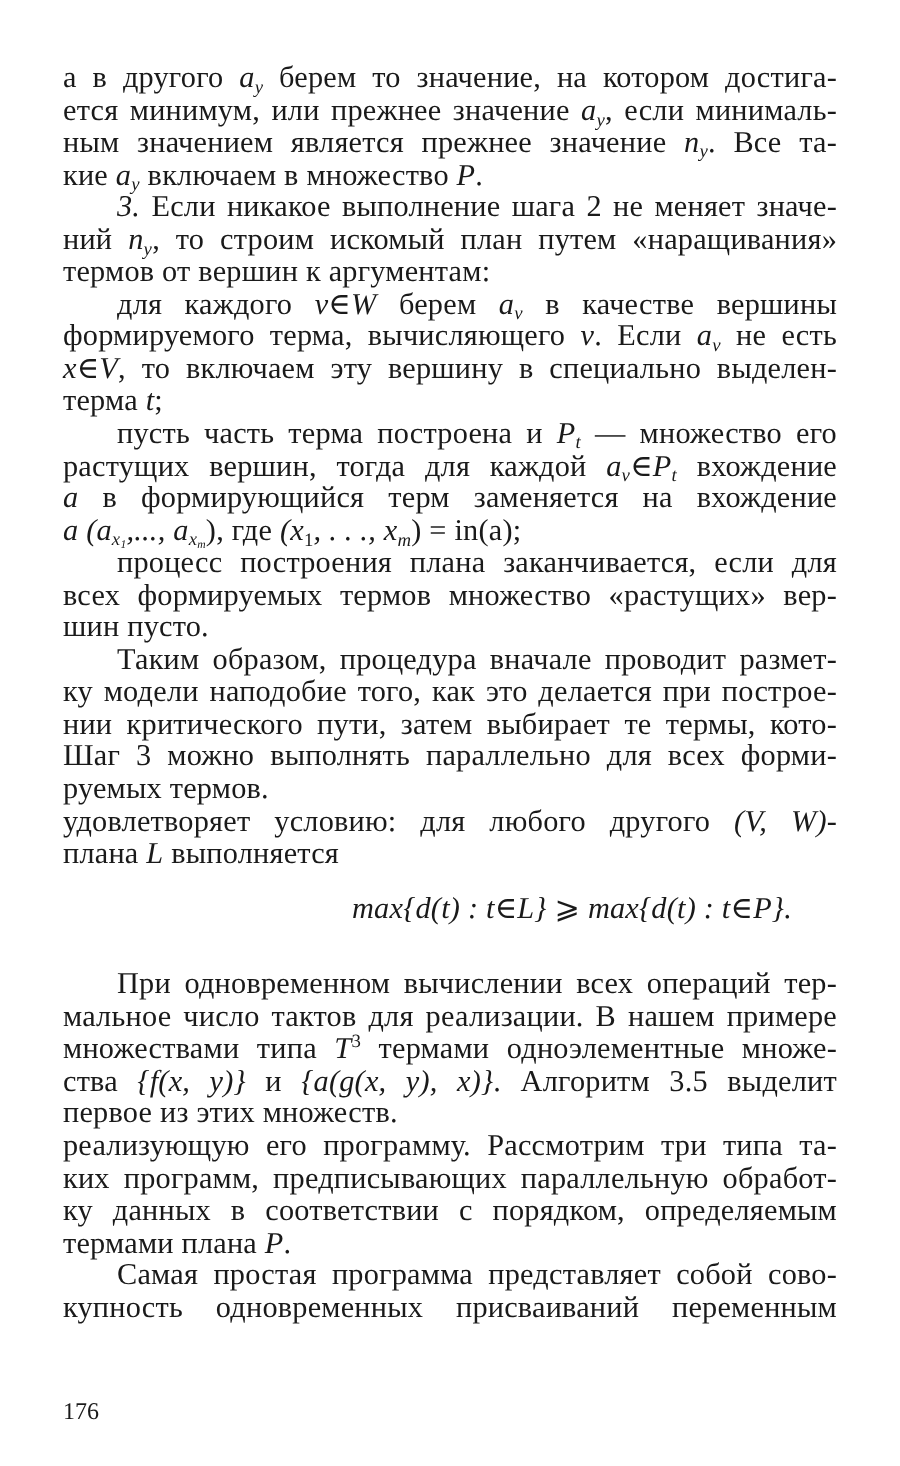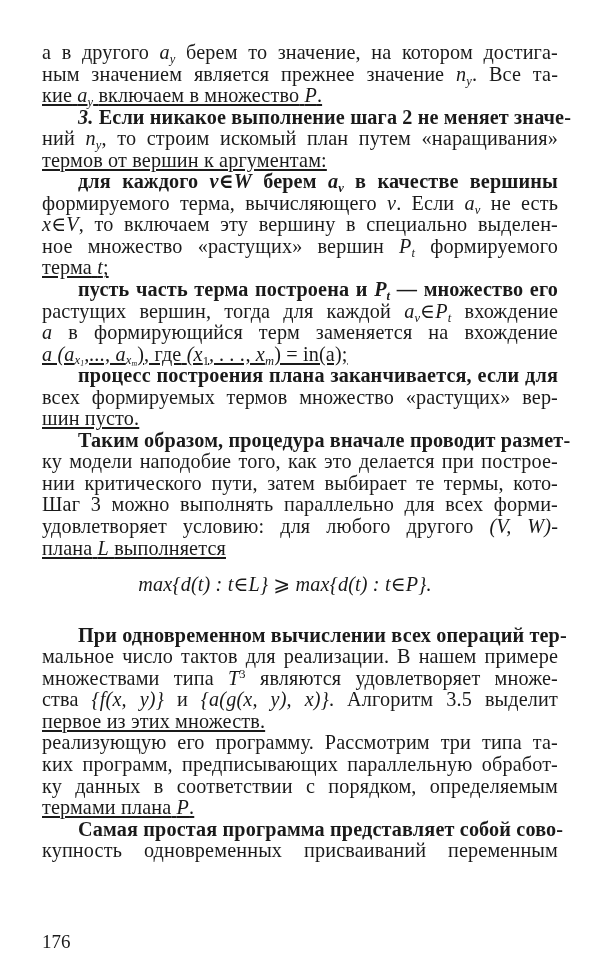--- a/index.html
+++ b/index.html
@@ -11,75 +11,76 @@
   .page {
     position: absolute; left: 42px; top: 42px; width: 516px;
     font-size: 20.2px; line-height: 21.55px;
     letter-spacing: 0.15px;
   }
   .line {
     display: block; white-space: nowrap;
     text-align: justify; text-align-last: justify;
     height: 21.55px;
   }
-  .line.last { text-align-last: left; text-decoration: underline; }
-  .indent { padding-left: 36px; font-weight: bold; }
+  .line.last { text-align-last: left; }
+  .indent { padding-left: 36px; }
   i, .m { font-style: italic; }
   sub { font-size: 0.62em; vertical-align: -0.3em; line-height: 0; }
   sup { font-size: 0.62em; vertical-align: 0.55em; line-height: 0; }
   .formula {
-    display: block; text-align: center; height: 21.55px;
+    display: block; text-align: right; height: 21.55px;
     margin: 15px 0 29px 0; padding-right: 30px;
   }
   .pagenum {
     position: absolute; left: 42px; top: 932px;
-    font-size: 19px; line-height: 20px;
+    font-size: 16px; line-height: 20px;
   }
 </style>
 </head>
 <body>
 
 <div class="page">
 
   <span class="line"><span>а в другого</span> <i>a</i><sub class="m">y</sub> <span>берем то значение, на котором достига-</span></span>
+  <span class="line"><span>ется минимум, или прежнее значение</span> <i>a</i><sub class="m">y</sub><span>, если минималь-</span></span>
   <span class="line"><span>ным значением является прежнее значение</span> <i>n</i><sub class="m">y</sub><span>. Все та-</span></span>
   <span class="line last"><span>кие</span> <i>a</i><sub class="m">y</sub> <span>включаем в множество</span> <i>P</i>.</span>
 
   <span class="line indent"><i>3.</i> <span>Если никакое выполнение шага 2 не меняет значе-</span></span>
   <span class="line"><span>ний</span> <i>n</i><sub class="m">y</sub><span>, то строим искомый план путем «наращивания»</span></span>
   <span class="line last"><span>термов от вершин к аргументам:</span></span>
 
   <span class="line indent"><span>для каждого</span> <i>v</i><span>∈</span><i>W</i> <span>берем</span> <i>a</i><sub class="m">v</sub> <span>в качестве вершины</span></span>
   <span class="line"><span>формируемого терма, вычисляющего</span> <i>v</i><span>. Если</span> <i>a</i><sub class="m">v</sub> <span>не есть</span></span>
   <span class="line"><i>x</i><span>∈</span><i>V</i><span>, то включаем эту вершину в специально выделен-</span></span>
-  <span class="line"><span>ное множество «растущих» вершин</span> <i>P</i><sub class="m">t</sub> <span>формируемого</span></span>
   <span class="line last"><span>терма</span> <i>t</i><span>;</span></span>
 
   <span class="line indent"><span>пусть часть терма построена и</span> <i>P</i><sub class="m">t</sub> <span>— множество его</span></span>
   <span class="line"><span>растущих вершин, тогда для каждой</span> <i>a</i><sub class="m">v</sub><span>∈</span><i>P</i><sub class="m">t</sub> <span>вхождение</span></span>
   <span class="line"><i>a</i> <span>в формирующийся терм заменяется на вхождение</span></span>
   <span class="line last"><i>a (a</i><sub class="m"><span>x</span><sub>1</sub></sub><i>,..., a</i><sub class="m"><span>x</span><sub>m</sub></sub><span>)</span><span>, где</span>&nbsp;<i>(x</i><sub>1</sub><i>, . . ., x</i><sub class="m">m</sub><span>) = in(a);</span></span>
 
   <span class="line indent"><span>процесс построения плана заканчивается, если для</span></span>
   <span class="line"><span>всех формируемых термов множество «растущих» вер-</span></span>
   <span class="line last"><span>шин пусто.</span></span>
 
   <span class="line indent"><span>Таким образом, процедура вначале проводит размет-</span></span>
   <span class="line"><span>ку модели наподобие того, как это делается при построе-</span></span>
   <span class="line"><span>нии критического пути, затем выбирает те термы, кото-</span></span>
   <span class="line"><span>Шаг 3 можно выполнять параллельно для всех форми-</span></span>
+  <span class="line last"><span>руемых термов.</span></span>
 
   <span class="line"><span>удовлетворяет условию: для любого другого</span> <i>(V, W)</i><span>-</span></span>
   <span class="line last"><span>плана</span> <i>L</i> <span>выполняется</span></span>
 
   <span class="formula"><span class="m">max{d(t) : t∈L}</span><span> ⩾ </span><span class="m">max{d(t) : t∈P}.</span></span>
 
   <span class="line indent"><span>При одновременном вычислении всех операций тер-</span></span>
   <span class="line"><span>мальное число тактов для реализации. В нашем примере</span></span>
-  <span class="line"><span>множествами типа</span> <i>T</i><sup>3</sup> <span>являются удовлетворяет множе-</span></span>
+  <span class="line"><span>множествами типа</span> <i>T</i><sup>3</sup> <span>термами одноэлементные множе-</span></span>
   <span class="line"><span>ства</span> <i>{f(x, y)}</i> <span>и</span> <i>{a(g(x, y), x)}</i><span>. Алгоритм 3.5 выделит</span></span>
   <span class="line last"><span>первое из этих множеств.</span></span>
 
   <span class="line"><span>реализующую его программу. Рассмотрим три типа та-</span></span>
   <span class="line"><span>ких программ, предписывающих параллельную обработ-</span></span>
   <span class="line"><span>ку данных в соответствии с порядком, определяемым</span></span>
   <span class="line last"><span>термами плана</span> <i>P</i><span>.</span></span>
 
   <span class="line indent"><span>Самая простая программа представляет собой сово-</span></span>
   <span class="line"><span>купность одновременных присваиваний переменным</span></span>

